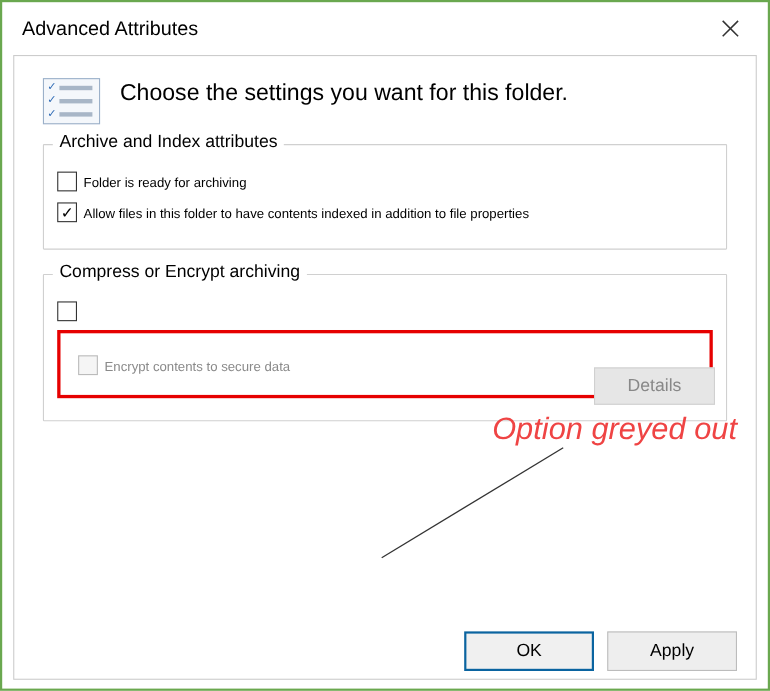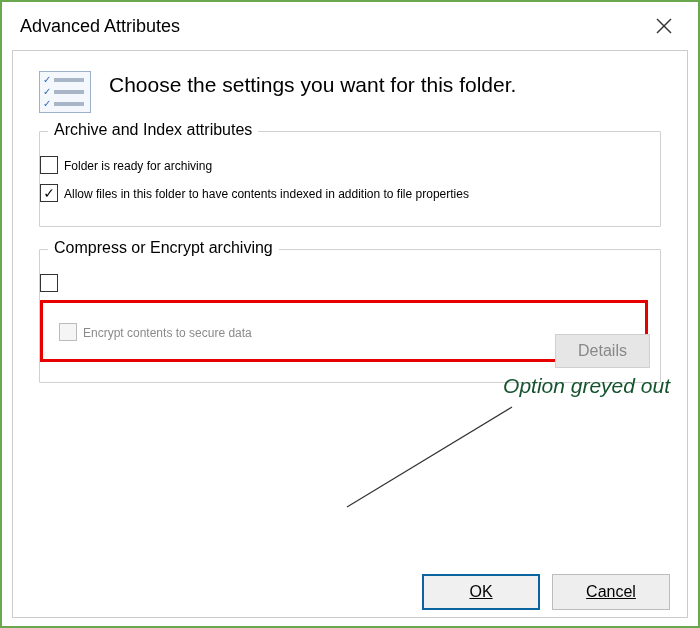--- a/index.html
+++ b/index.html
@@ -93,21 +93,21 @@
       font-size: 21px;
       line-height: 1.5;
     }
     .header-text .line1 {
       margin-bottom: 4px;
     }
     
     .group {
       border: 1px solid #d0d0d0;
       border-radius: 1px;
-      padding: 14px 12px 16px 0;
+      padding: 14px 12px 16px 12px;
       margin-bottom: 22px;
       position: relative;
     }
     .group-legend {
       position: absolute;
       top: -11px;
       left: 8px;
       background: #fff;
       padding: 0 6px;
       font-size: 16px;
@@ -149,39 +149,39 @@
       padding: 6px 6px 6px 4px;
       margin-top: 6px;
       display: flex;
       align-items: center;
     }
     .encrypt-highlight .chk-row { margin: 12px; }
     .details-btn {
       position: absolute;
       right: 10px;
       bottom: 14px;
-      width: 95px;
+      width: 110px;
       height: 34px;
       background: #e6e6e6;
       border: 1px solid #d0d0d0;
       color: #888;
       font-size: 16px;
       display: flex;
       align-items: center;
       justify-content: center;
     }
     .group.second { padding-bottom: 20px; min-height: 130px; }
     
     .annotation {
       position: absolute;
       right: 28px;
       top: 372px;
       font-style: italic;
-      font-size: 21px;
-      color: #14532d;
+      font-size: 28px;
+      color: #ef4444;
       z-index: 5;
     }
     .anno-line {
       position: absolute;
       z-index: 5;
       pointer-events: none;
     }
     
     .button-row {
       position: absolute;
@@ -193,21 +193,20 @@
     .btn {
       width: 118px;
       height: 36px;
       font-size: 16px;
       display: flex;
       align-items: center;
       justify-content: center;
       background: #eee;
       border: 1px solid #bcbcbc;
       cursor: pointer;
-      text-decoration: underline;
     }
     .btn.primary {
       border: 2px solid #0a64a0;
       background: #f0f0f0;
     }
   </style>
 </head>
 <body>
 
 <div class="dialog">
@@ -268,16 +267,16 @@
 
   </div>
 
   <div class="annotation">Option greyed out</div>
   <svg class="anno-line" style="left:340px; top:400px; width:180px; height:110px;">
     <line x1="5" y1="105" x2="170" y2="5" stroke="#333" stroke-width="1.2"></line>
   </svg>
 
   <div class="button-row">
     <div class="btn primary">OK</div>
-    <div class="btn">Cancel</div>
+    <div class="btn">Apply</div>
   </div>
 
 </div>
 
 </body></html>

